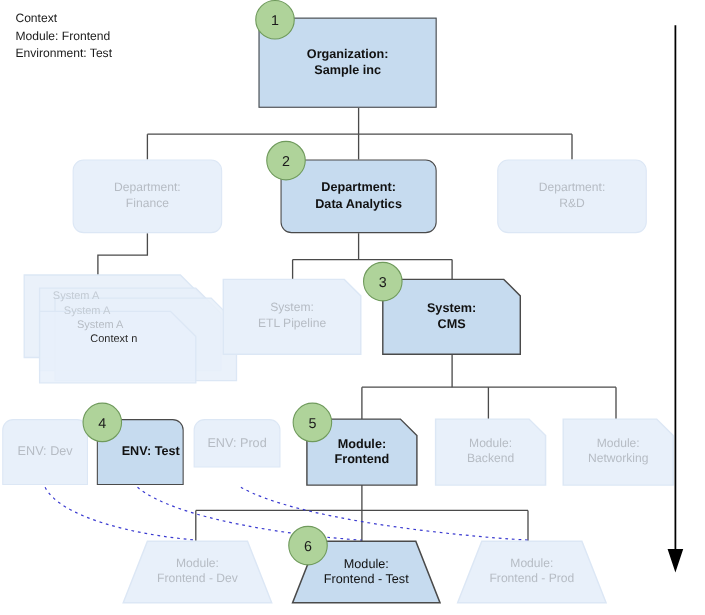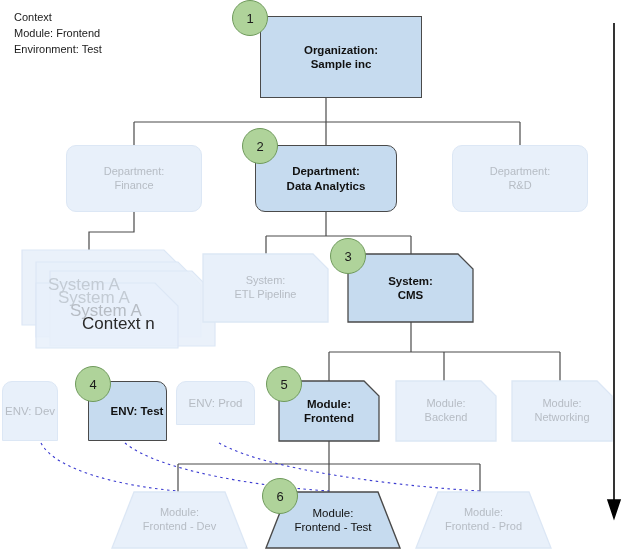--- a/index.html
+++ b/index.html
@@ -104,21 +104,21 @@
 
     <path d="M134,492 L225,492 L247,548 L112,548 Z" fill="#e8f0fa" stroke="#dce7f5" stroke-width="1.3"></path>
     <path d="M288,492 L378,492 L400,548 L266,548 Z" fill="#c6dbef" stroke="#4a4a4a" stroke-width="1.4"></path>
     <path d="M438,492 L529,492 L551,548 L416,548 Z" fill="#e8f0fa" stroke="#dce7f5" stroke-width="1.3"></path>
   </svg>
 
   <div id="context">Context
 Module: Frontend
 Environment: Test</div>
 
-  <div class="node rect active txt12" style="left:260px;top:16px;width:162px;height:82px;">
+  <div class="node rect active txt12" style="left:235px;top:16px;width:162px;height:82px;">
     <span class="lbl">Organization:
 Sample inc</span>
   </div>
   <div class="badge" style="left:232px;top:0px;">1</div>
 
   <div class="node rounded faded txt" style="left:66px;top:145px;width:136px;height:67px;">
     <span class="lbl">Department:
 Finance</span>
   </div>
 
@@ -126,40 +126,40 @@
     <span class="lbl">Department:
 Data Analytics</span>
   </div>
   <div class="badge" style="left:242px;top:128px;">2</div>
 
   <div class="node rounded faded txt" style="left:452px;top:145px;width:136px;height:67px;">
     <span class="lbl">Department:
 R&amp;D</span>
   </div>
 
-  <div style="position:absolute;left:48px;top:276px;width:140px;height:60px;font-size:17px;
+  <div style="position:absolute;left:48px;top:265px;width:140px;height:60px;font-size:10px;
               color:#c3cbd4;line-height:1.0;">
     <div style="position:absolute;left:0px;top:0px;">System A</div>
     <div style="position:absolute;left:10px;top:13px;">System A</div>
     <div style="position:absolute;left:22px;top:26px;color:#b6bcc4;">System A</div>
     <div style="position:absolute;left:34px;top:39px;color:#2a2a2a;">Context n</div>
   </div>
 
   <div class="node shaped txt" style="left:203px;top:254px;width:125px;height:68px;color:#b6bcc4;">
     <span class="lbl">System:
 ETL Pipeline</span>
   </div>
 
   <div class="node shaped txt12" style="left:348px;top:254px;width:125px;height:68px;color:#111;font-weight:bold;">
     <span class="lbl">System:
 CMS</span>
   </div>
   <div class="badge" style="left:330px;top:238px;">3</div>
 
-  <div class="node roundtop faded txt12" style="left:2px;top:381px;width:56px;height:60px;">
+  <div class="node roundtop faded txt12" style="left:2px;top:381px;width:78px;height:60px;">
     <span class="lbl">ENV: Dev</span>
   </div>
 
   <div class="node roundtop active txt12" style="left:88px;top:381px;width:79px;height:60px;padding-left:19px;">
     <span class="lbl">ENV: Test</span>
   </div>
   <div class="badge" style="left:75px;top:366px;">4</div>
 
   <div class="node roundtop faded txt12" style="left:176px;top:381px;width:79px;height:44px;">
     <span class="lbl">ENV: Prod</span>

